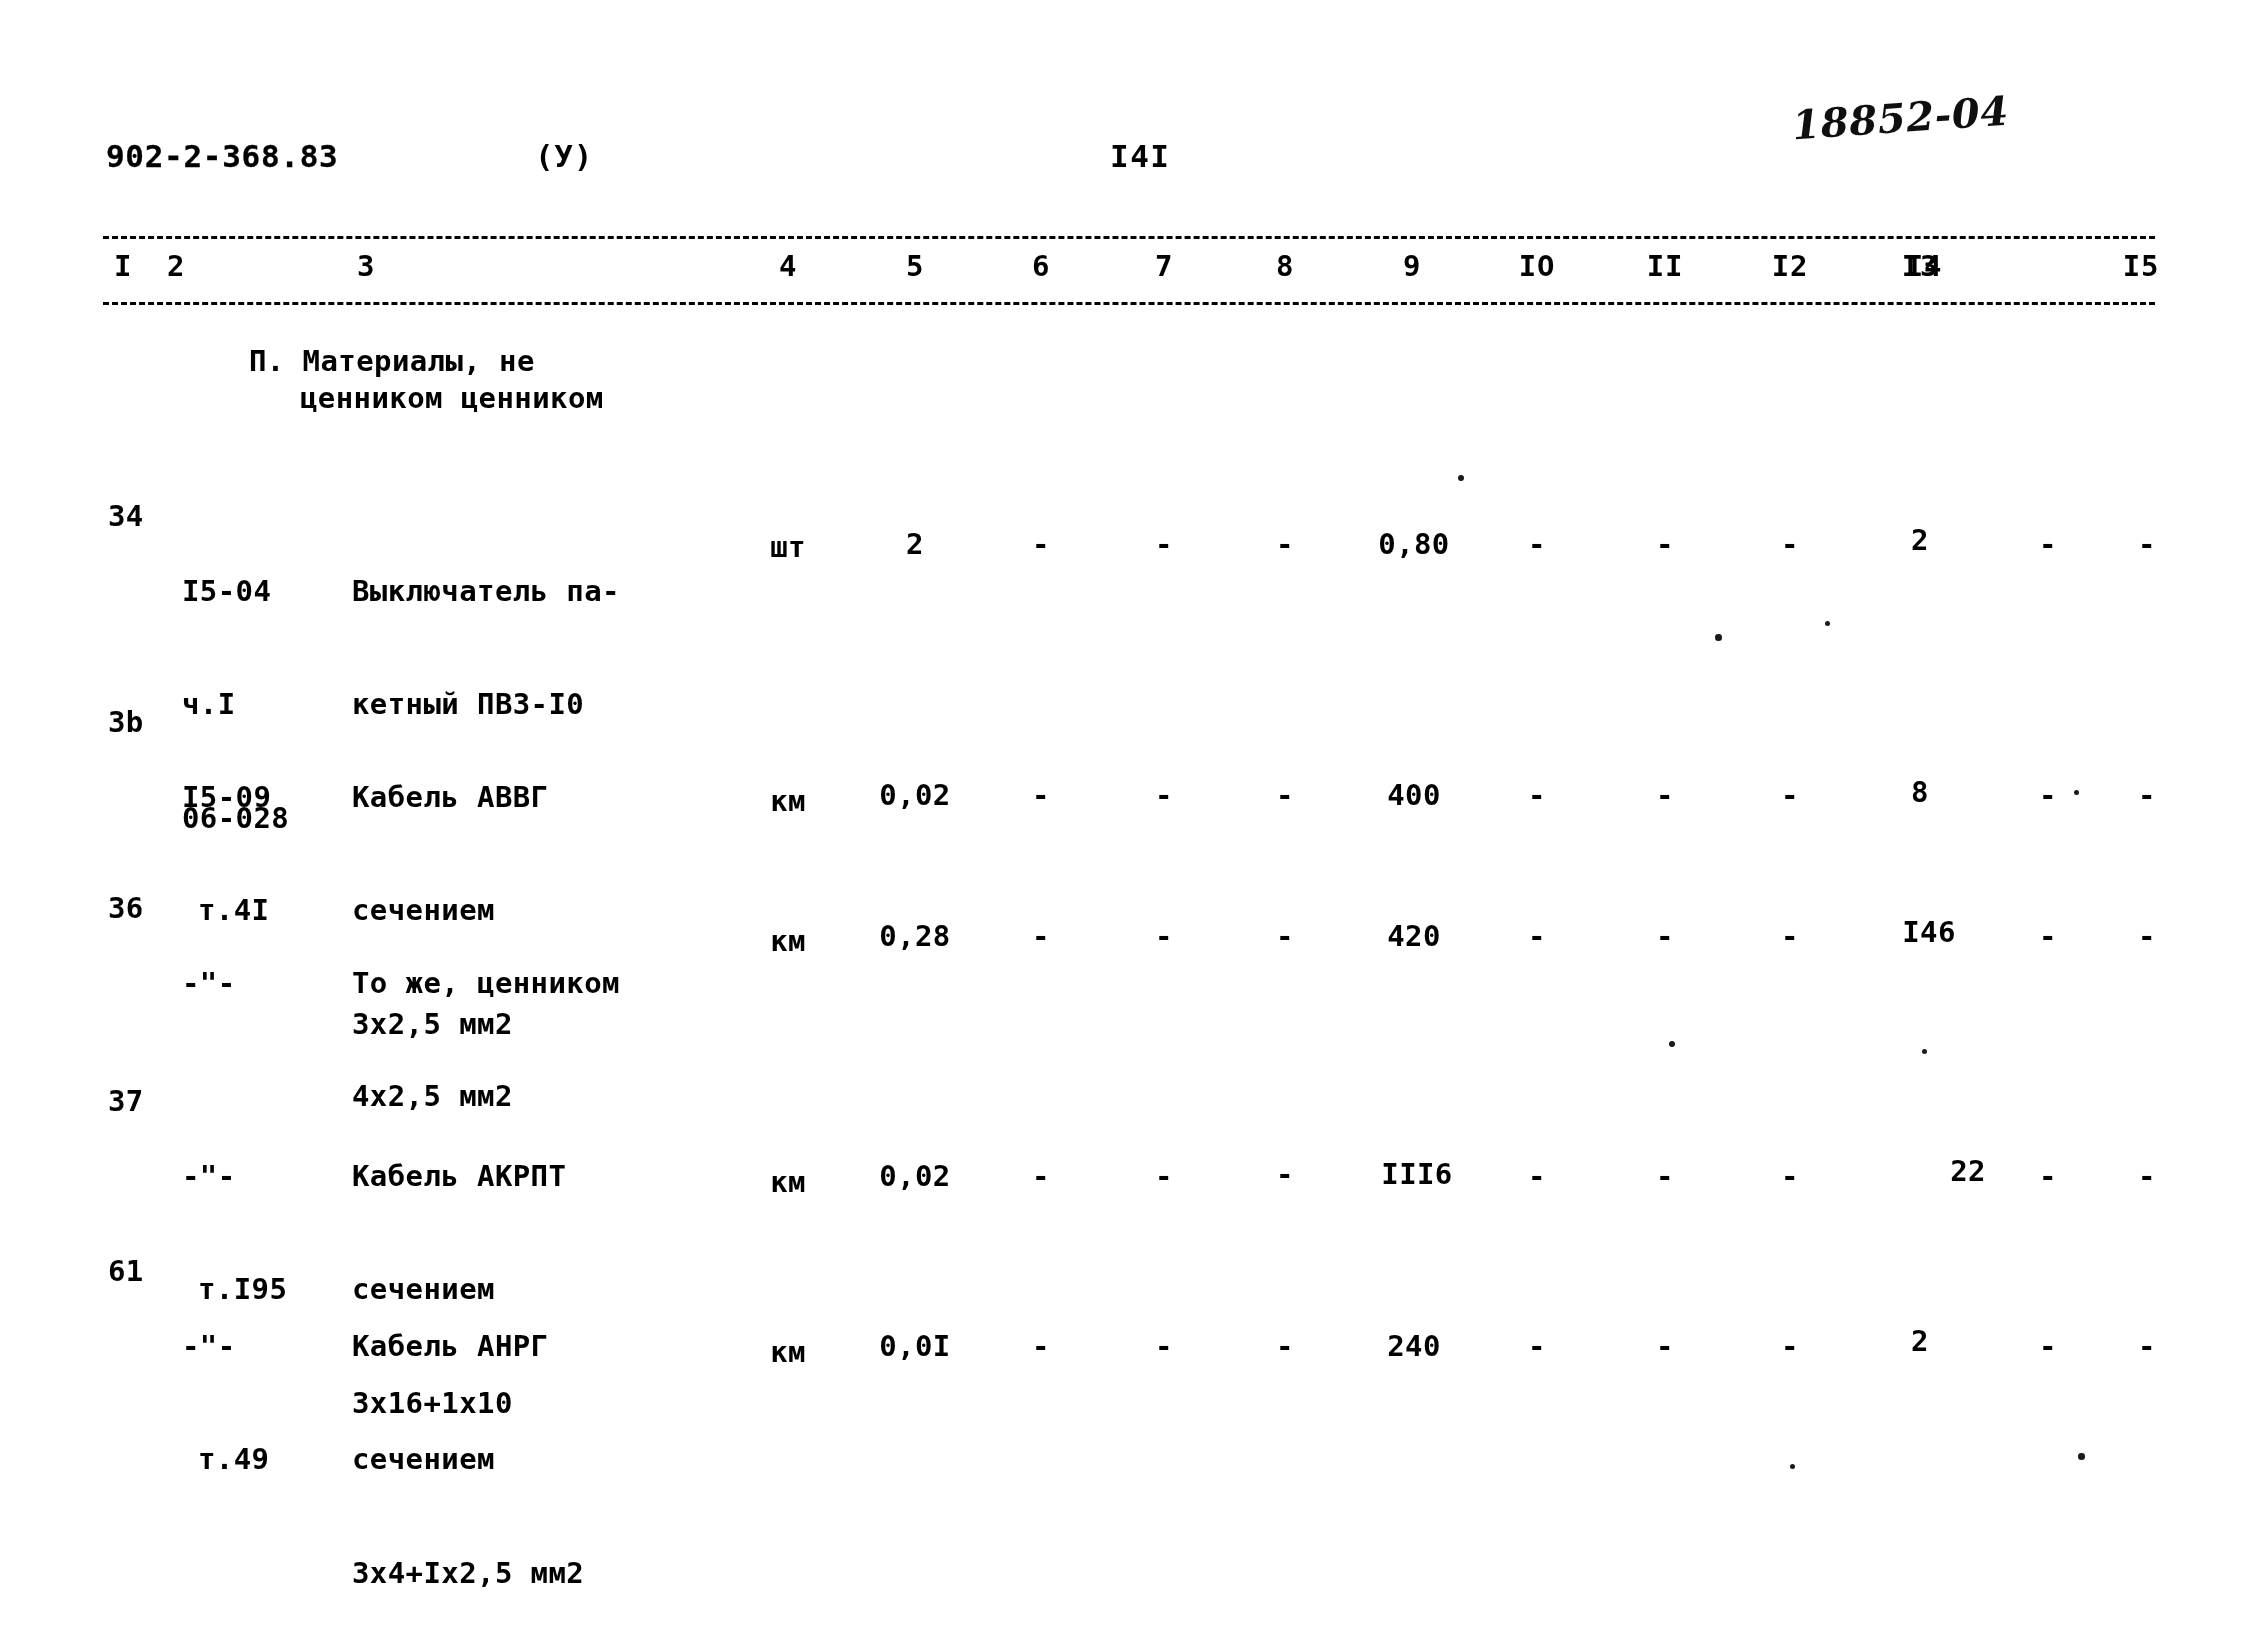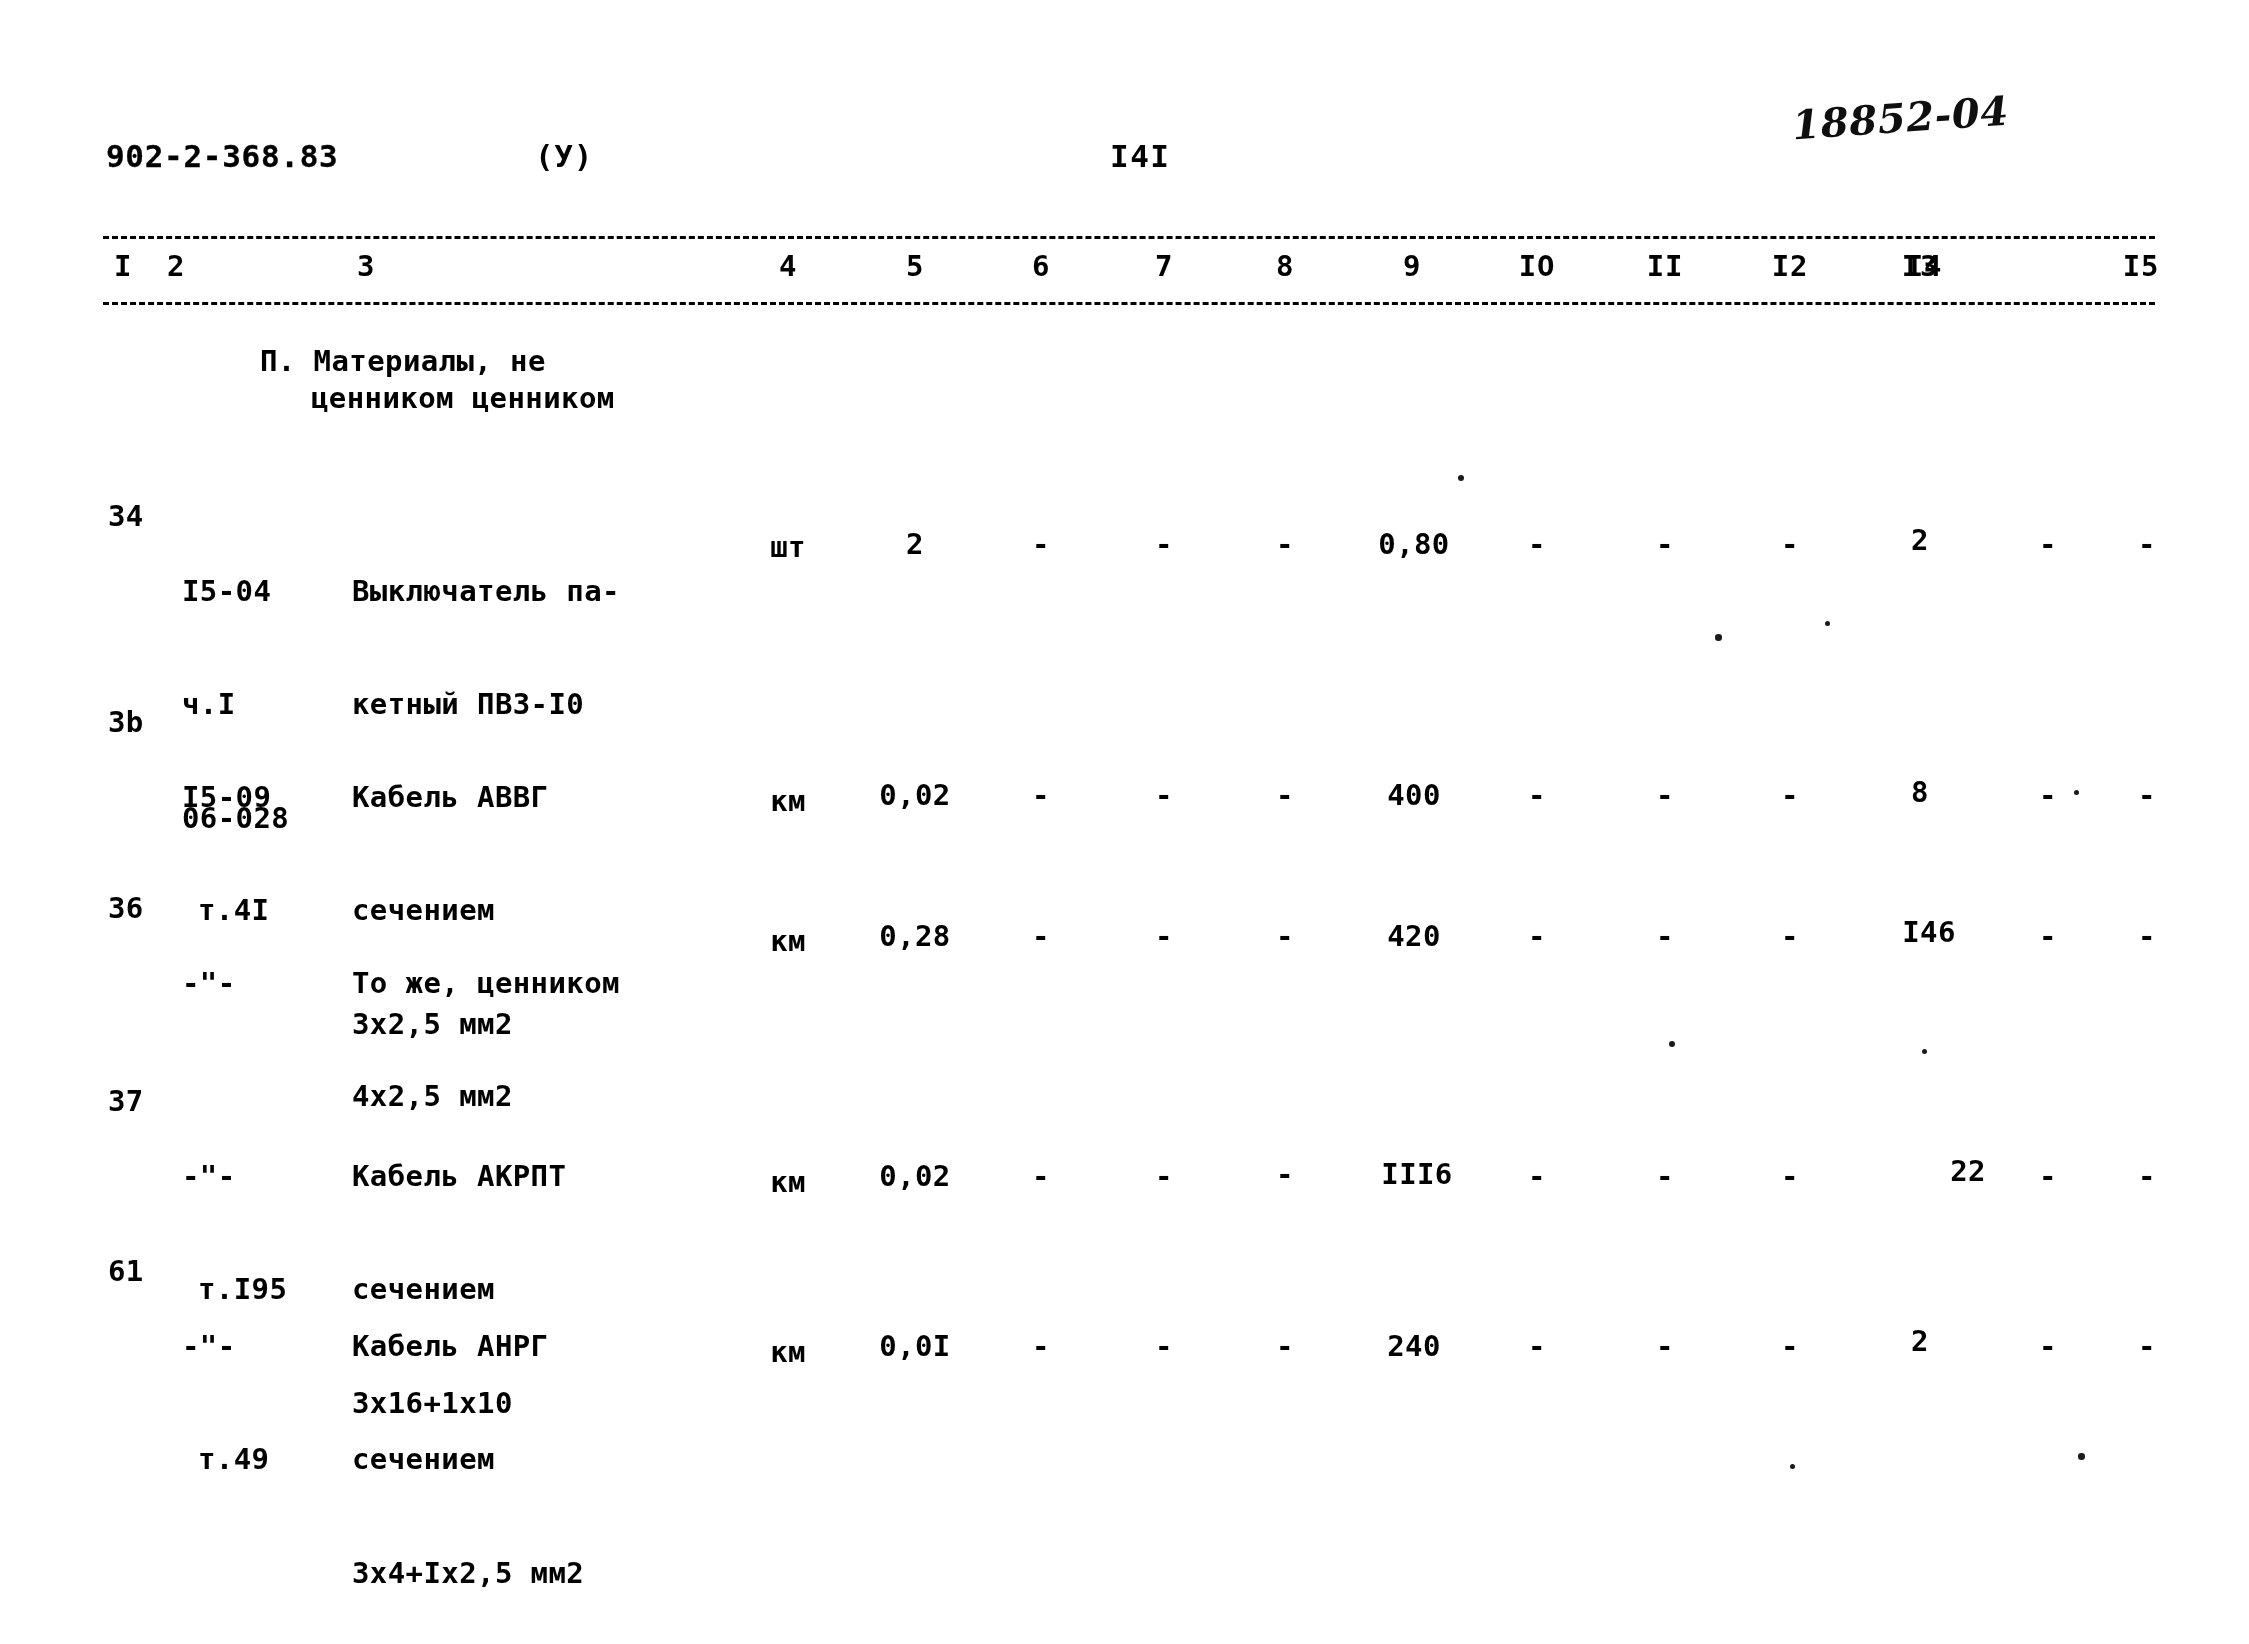--- a/index.html
+++ b/index.html
@@ -96,21 +96,20 @@
 
   
   .section-head {
     position: absolute;
     left: 249px;
     top: 343px;
     font-size: 29px;
     font-weight: 700;
     line-height: 1.28;
     letter-spacing: 0.4px;
-    margin-left: 11px;
   }
   .section-head .l2 { display: block; padding-left: 51px; }
 
   
   .row {
     position: absolute;
     left: 0;
     width: 2250px;
   }
   .cell {

